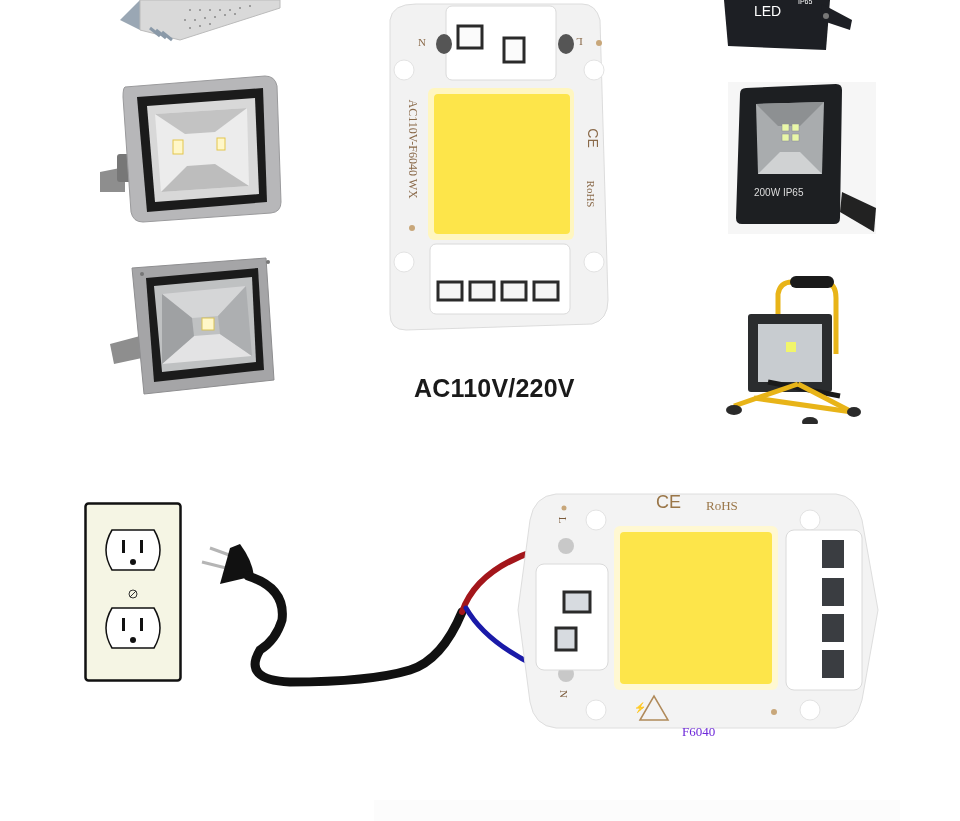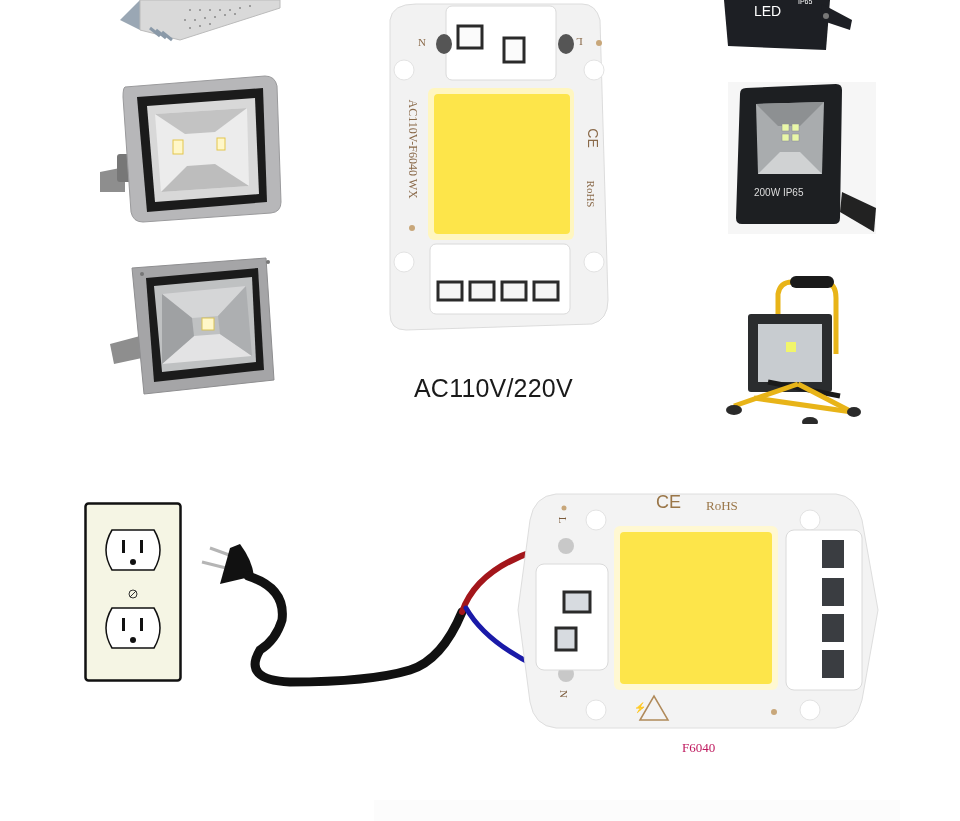--- a/index.html
+++ b/index.html
@@ -88,21 +88,21 @@
     <rect x="116" y="282" width="24" height="18"></rect>
     <rect x="148" y="282" width="24" height="18"></rect>
   </g>
 </svg>
 <span class="abs serif" style="left:418px;top:36px;font-size:11px;color:#8a6a4a;">N</span>
 <span class="abs serif" style="left:576px;top:36px;font-size:11px;color:#8a6a4a;transform:rotate(180deg);">L</span>
 <span class="abs serif" style="left:352px;top:152px;width:120px;font-size:12px;color:#8a6a4a;transform:rotate(90deg);white-space:nowrap;">AC110V-F6040 WX</span>
 <span class="abs" style="left:583px;top:130px;font-size:14px;color:#8a6a4a;transform:rotate(90deg);">CE</span>
 <span class="abs serif" style="left:578px;top:188px;font-size:11px;color:#8a6a4a;transform:rotate(90deg);">RoHS</span>
 
-<div class="abs caption" style="left:414px;top:374px;">AC110V/220V</div>
+<div class="abs caption" style="left:414px;top:374px;font-weight:bold;">AC110V/220V</div>
 
 <svg class="abs" style="left:722px;top:0;" width="140" height="55" viewBox="0 0 140 55">
   <polygon points="2,0 108,0 104,50 6,46" fill="#1d1f24"></polygon>
   <polygon points="100,4 130,20 128,30 98,20" fill="#1d1f24"></polygon>
   <circle cx="104" cy="16" r="3" fill="#777"></circle>
   <text x="32" y="16" font-family="Liberation Sans, sans-serif" font-size="14" fill="#ffffff">LED</text>
   <text x="76" y="4" font-family="Liberation Sans, sans-serif" font-size="7" fill="#ffffff">IP65</text>
 </svg>
 
 <svg class="abs" style="left:728px;top:82px;" width="148" height="152" viewBox="0 0 148 152">
@@ -178,18 +178,18 @@
     <rect x="306" y="88" width="22" height="28"></rect>
     <rect x="306" y="124" width="22" height="28"></rect>
     <rect x="306" y="160" width="22" height="28"></rect>
   </g>
   <circle cx="48" cy="18" r="2.5" fill="#c8a77a"></circle>
   <circle cx="258" cy="222" r="3" fill="#c8a77a"></circle>
   <polygon points="124,230 138,206 152,230" fill="none" stroke="#b08a5a" stroke-width="1.5"></polygon>
 </svg>
 <span class="abs" style="left:656px;top:492px;font-size:18px;color:#9a7648;">CE</span>
 <span class="abs serif" style="left:706px;top:498px;font-size:13px;color:#9a7648;">RoHS</span>
-<span class="abs serif" style="left:682px;top:740px;font-size:13px;color:#be185d;">F6040</span>
+<span class="abs serif" style="left:682px;top:724px;font-size:13px;color:#6d28d9;">F6040</span>
 <span class="abs serif" style="left:560px;top:514px;font-size:11px;color:#7a5a3a;transform:rotate(90deg);">L</span>
 <span class="abs serif" style="left:560px;top:688px;font-size:11px;color:#7a5a3a;transform:rotate(90deg);">N</span>
 <span class="abs" style="left:634px;top:702px;font-size:10px;color:#b08a5a;">⚡</span>
 
 <div class="abs" style="left:374px;top:800px;width:526px;height:21px;background:#fcfcfc;"></div>
 
 </body></html>

